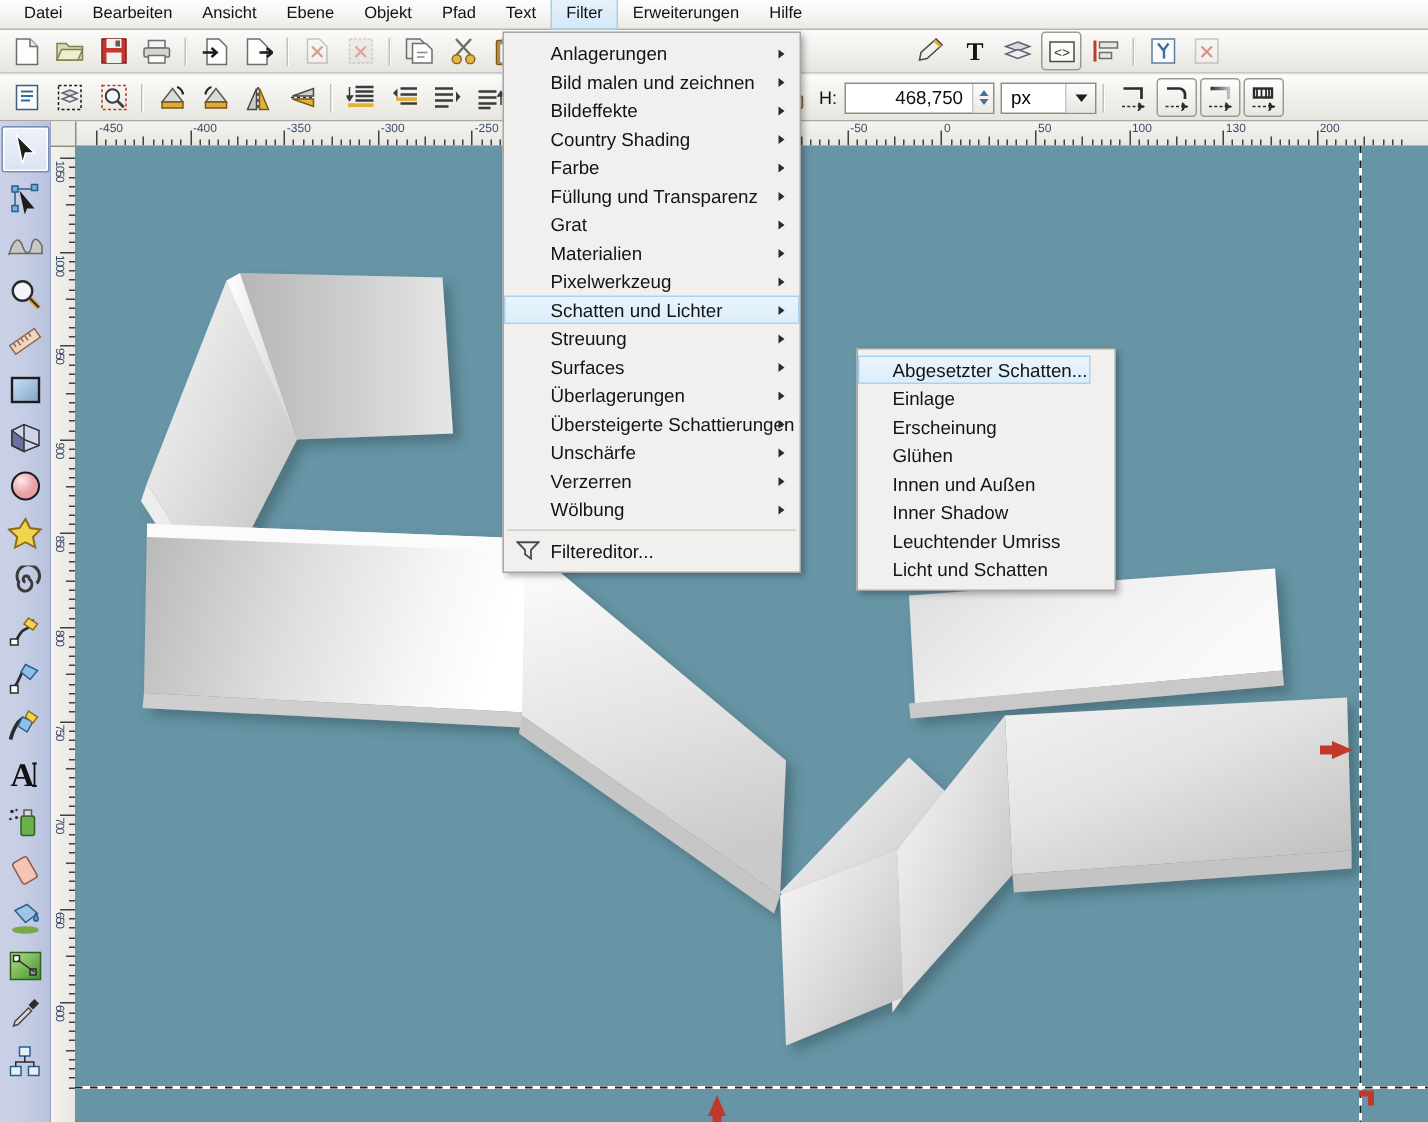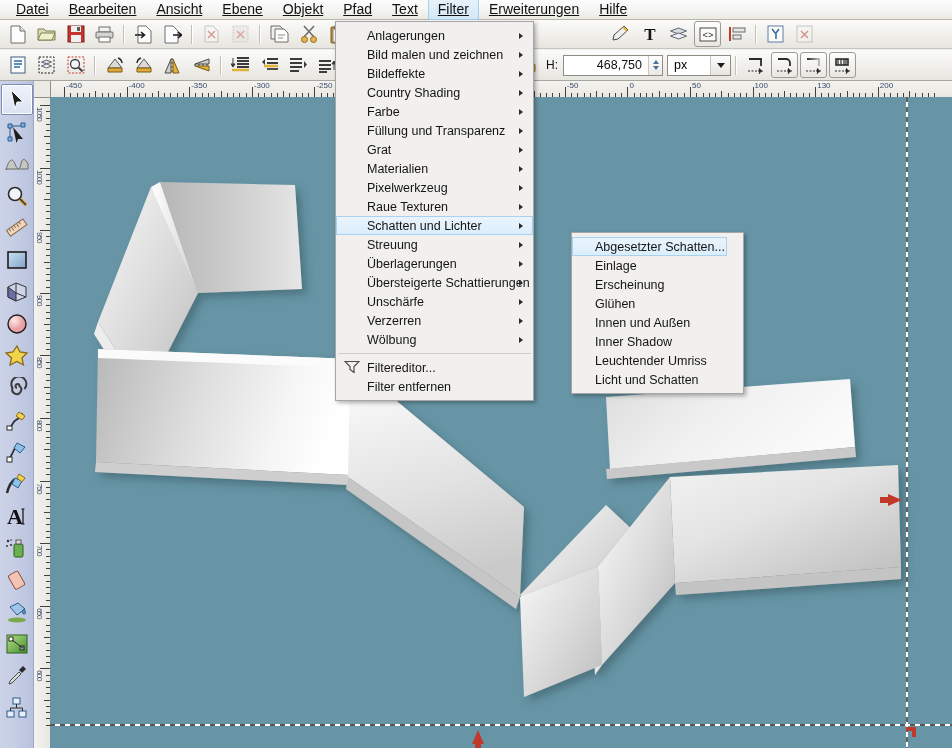--- a/index.html
+++ b/index.html
@@ -13,22 +13,22 @@
   #app{position:relative;width:952px;height:748px;overflow:hidden;background:#f0f0f0;}
 
   
   .menubar{
     position:absolute;left:0;top:0;width:952px;height:20px;
     background:linear-gradient(to bottom,#fdfdfd 0%,#f4f4f2 55%,#eceae4 100%);
     border-bottom:1px solid #b9b6ac;
     display:flex;align-items:center;padding-left:6px;box-sizing:border-box;
   }
   .menubar .mi{
-    padding:2px 9px 3px 9px;font-size:14px;line-height:14px;color:#111;
-    border:1px solid transparent;border-radius:2px;white-space:nowrap;text-decoration:underline;
+    padding:2px 9px 3px 9px;font-size:11px;line-height:14px;color:#111;
+    border:1px solid transparent;border-radius:2px;white-space:nowrap;
   }
   .menubar .mi.active{
     background:linear-gradient(to bottom,#e6f2fb,#d3e8f7);
     border:1px solid #a8cfe8;
   }
 
   
   .toolbar1{
     position:absolute;left:0;top:20px;width:952px;height:29px;
     background:linear-gradient(to bottom,#fbfbfa 0%,#f1f0ec 50%,#e7e5df 100%);
@@ -981,30 +981,30 @@
         <i class="arrow"></i>
       </div>
     <div class="mrow">
         <span>Materialien</span>
         <i class="arrow"></i>
       </div>
     <div class="mrow">
         <span>Pixelwerkzeug</span>
         <i class="arrow"></i>
       </div>
-    <div class="mrow">
-        <span>Raue Texturen</span>
-        <i class="arrow"></i>
-      </div>
     <div class="mrow hl">
         <span>Schatten und Lichter</span>
         <i class="arrow"></i>
       </div>
     <div class="mrow">
         <span>Streuung</span>
+        <i class="arrow"></i>
+      </div>
+    <div class="mrow">
+        <span>Surfaces</span>
         <i class="arrow"></i>
       </div>
     <div class="mrow">
         <span>Überlagerungen</span>
         <i class="arrow"></i>
       </div>
     <div class="mrow">
         <span>Übersteigerte Schattierungen</span>
         <i class="arrow"></i>
       </div>
@@ -1022,23 +1022,20 @@
       </div>
     <div class="msep"></div>
     <div class="mrow">
       <span class="micon">
         <svg width="16" height="14" viewBox="0 0 16 14">
             <path d="M1 2h14l-5 5v6l-4-3V7z" fill="none" stroke="#4a4a4a" stroke-width="1.2"></path>
           </svg>
       </span>
       <span>Filtereditor...</span>
     </div>
-    <div class="mrow">
-        <span>Filter entfernen</span>
-      </div>
   </div>
 
   <div class="submenu">
     <div class="mrow hl">
         <span>Abgesetzter Schatten...</span>
       </div>
     <div class="mrow">
         <span>Einlage</span>
       </div>
     <div class="mrow">

